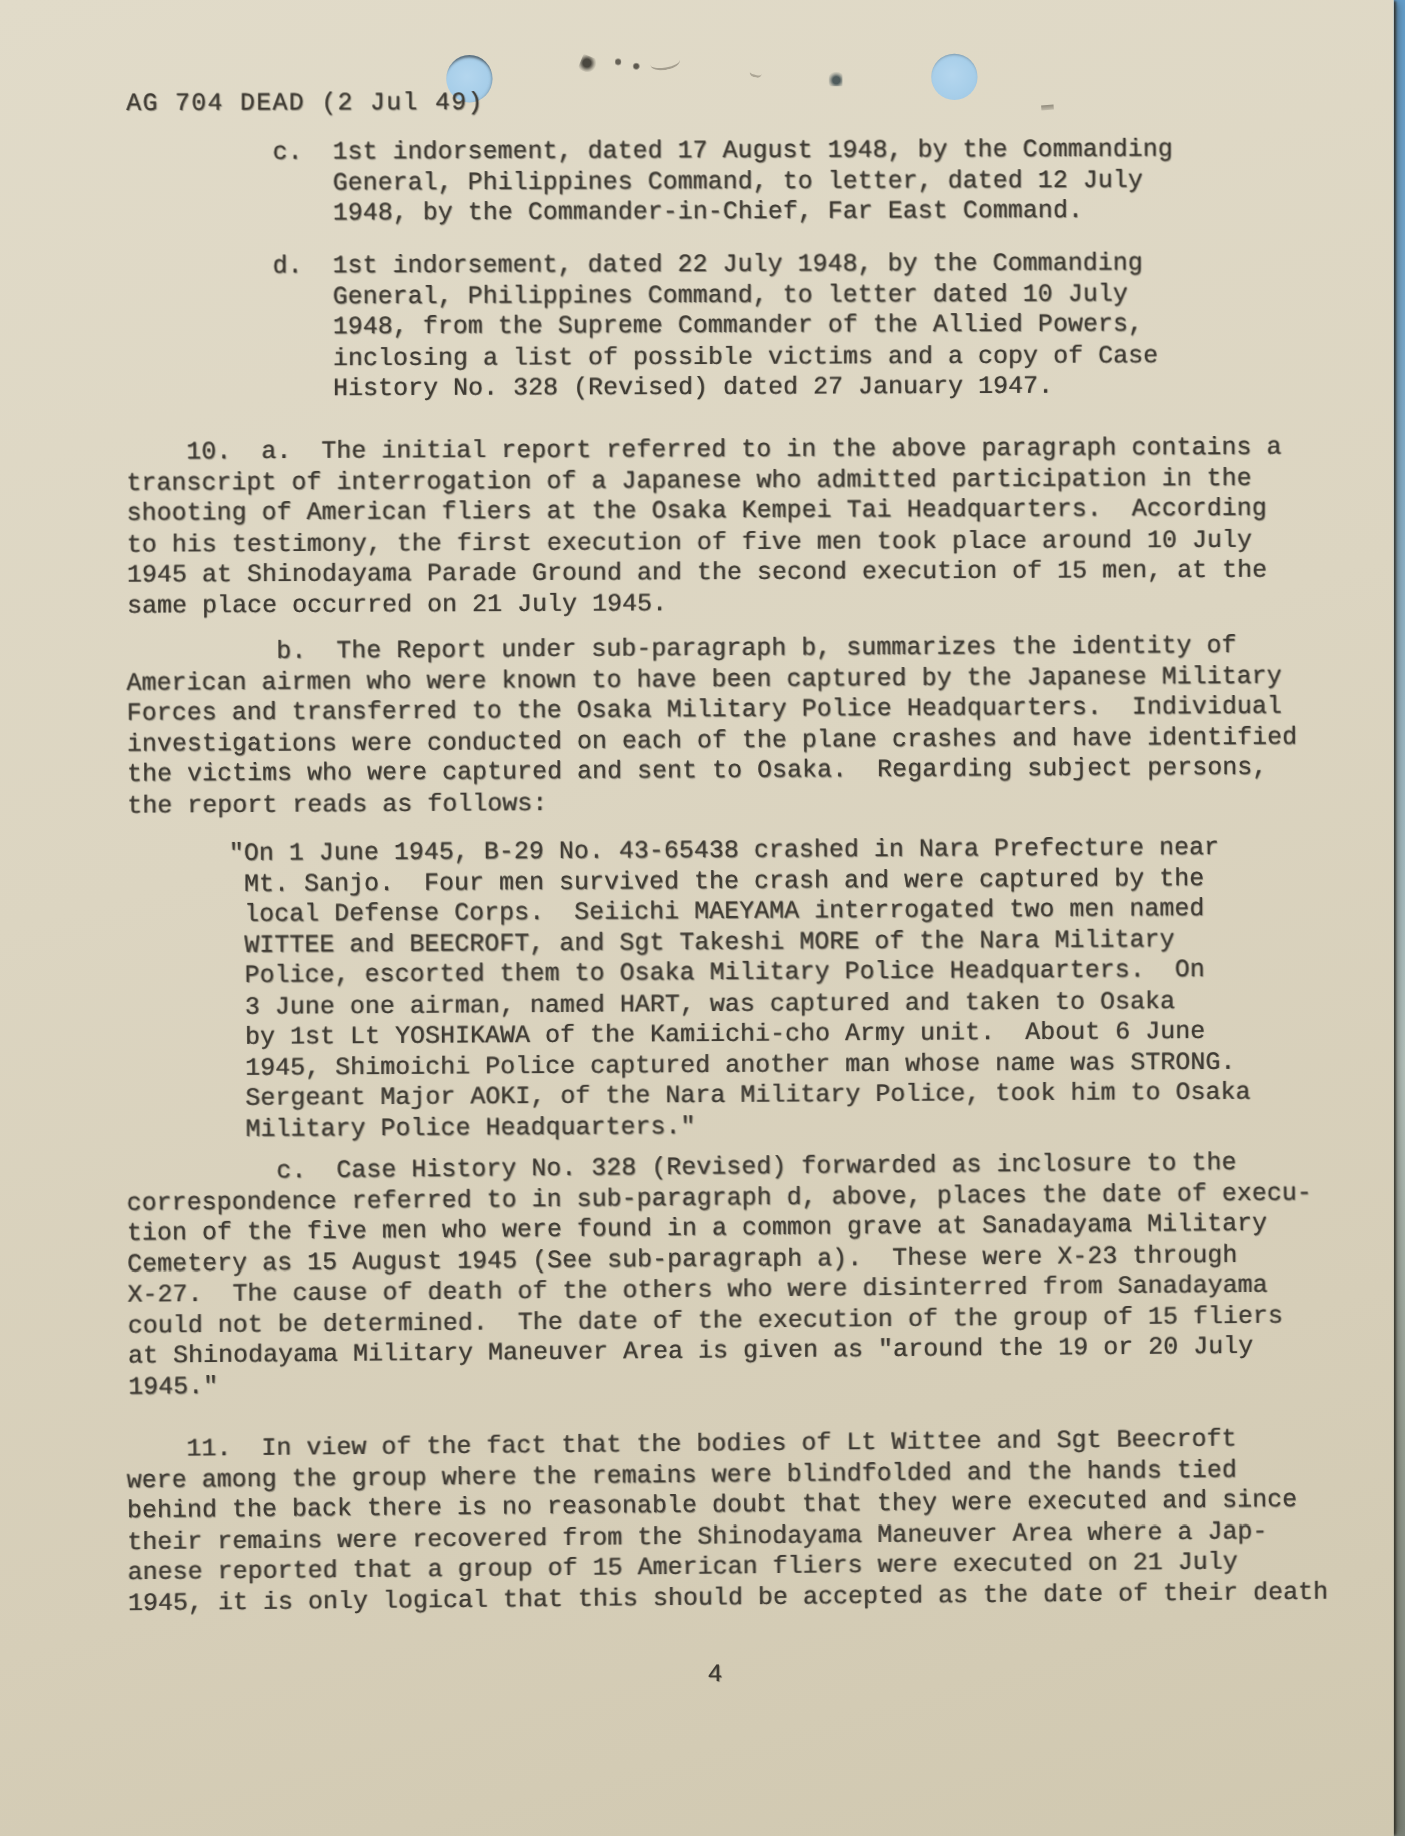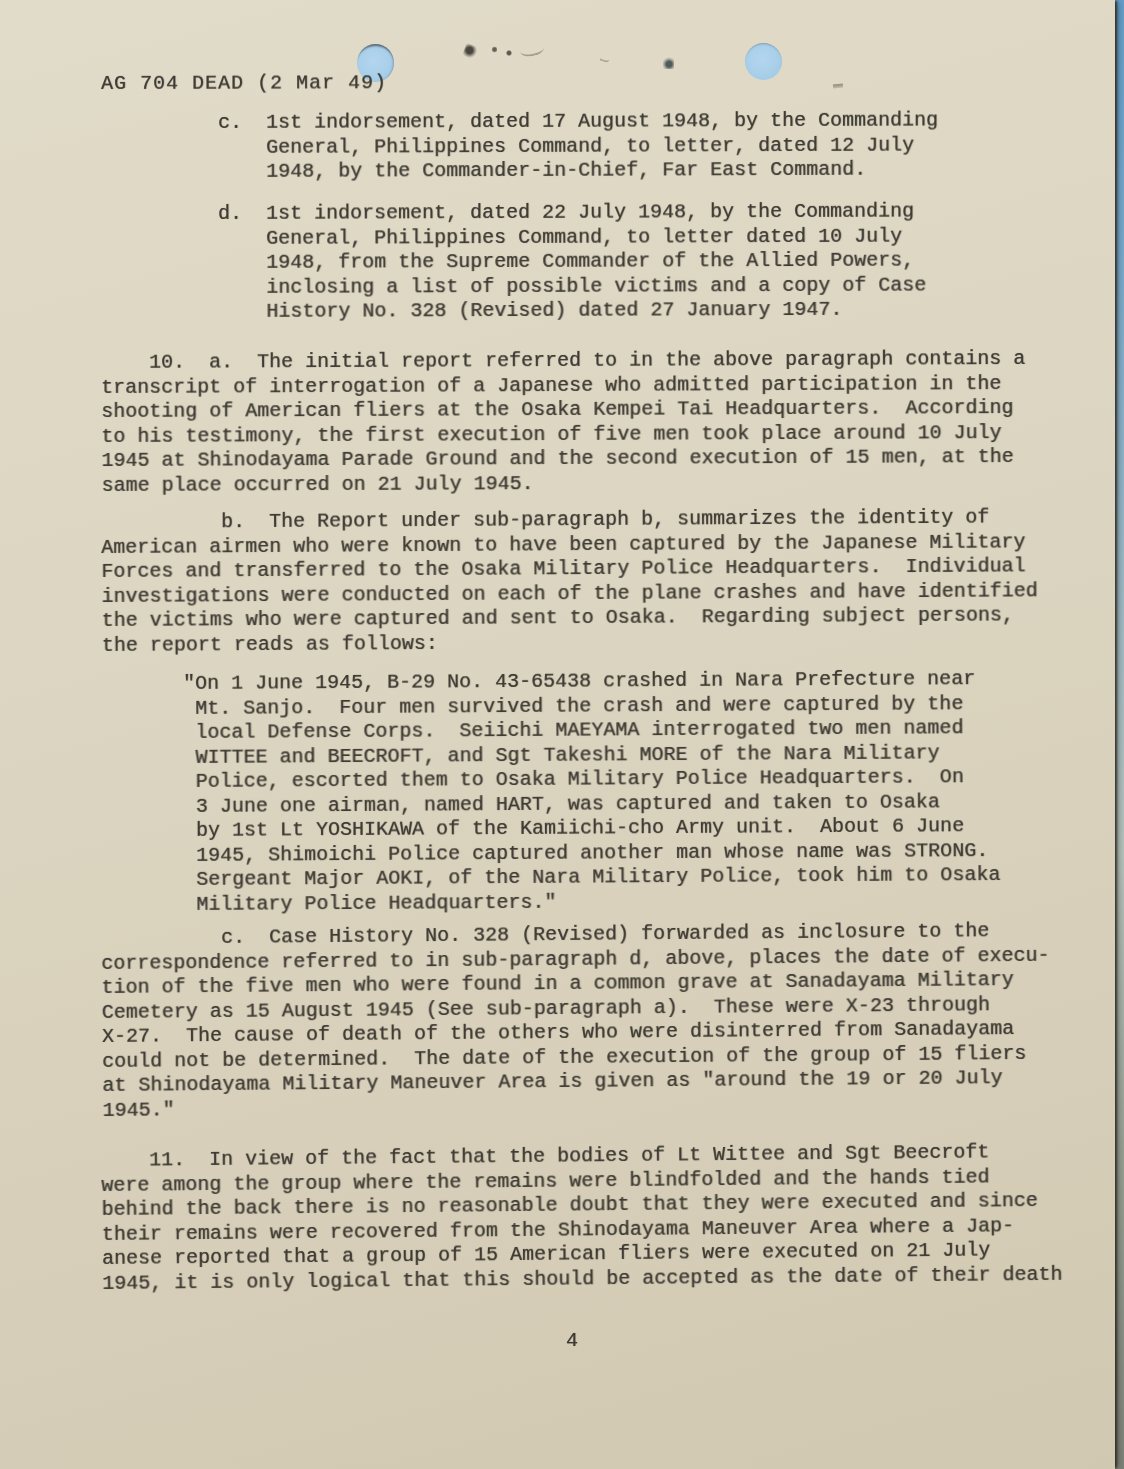--- a/index.html
+++ b/index.html
@@ -93,21 +93,21 @@
   <div class="punch punch-right"></div>
 
   <div class="smudge sm1"></div>
   <div class="smudge sm2"></div>
   <div class="smudge sm3"></div>
   <div class="smudge sm4"></div>
   <div class="smudge sm5"></div>
   <div class="smudge sm6"></div>
   <div class="smudge sm7"></div>
 
-  <div class="txt doc-header r1">AG 704 DEAD (2 Mar 49)</div>
+  <div class="txt doc-header r1">AG 704 DEAD (2 Jul 49)</div>
 
   <div class="txt para-c r2">c.  1st indorsement, dated 17 August 1948, by the Commanding
     General, Philippines Command, to letter, dated 12 July
     1948, by the Commander-in-Chief, Far East Command.</div>
 
   <div class="txt para-d r2">d.  1st indorsement, dated 22 July 1948, by the Commanding
     General, Philippines Command, to letter dated 10 July
     1948, from the Supreme Commander of the Allied Powers,
     inclosing a list of possible victims and a copy of Case
     History No. 328 (Revised) dated 27 January 1947.</div>

